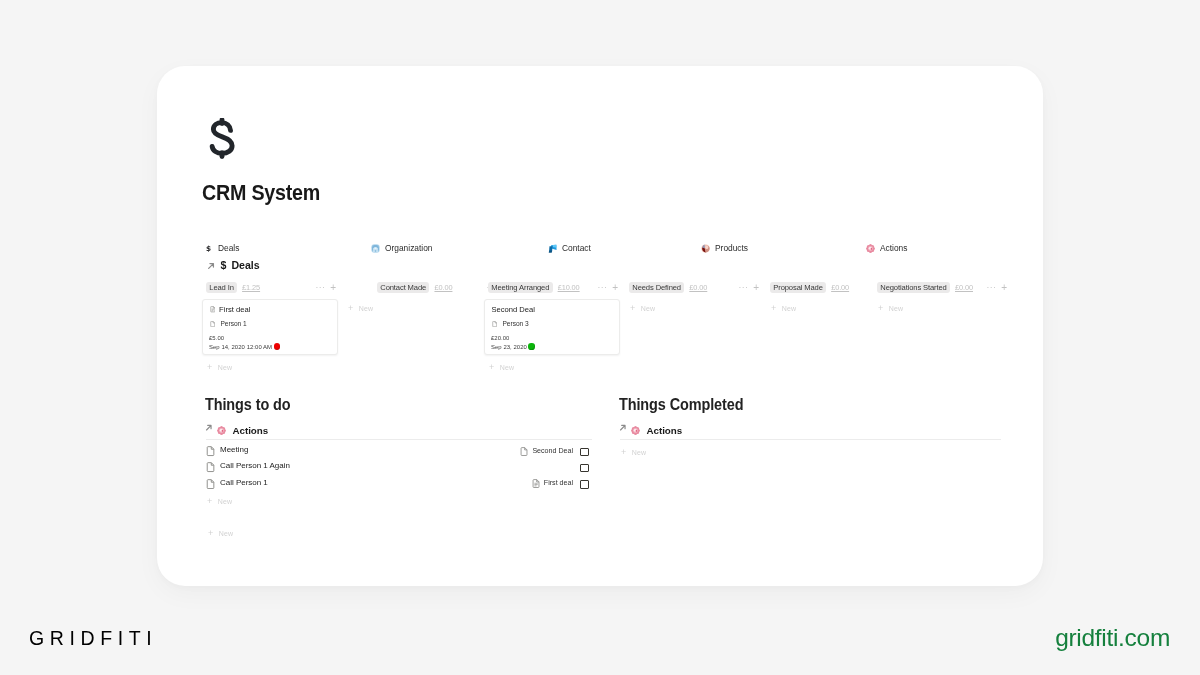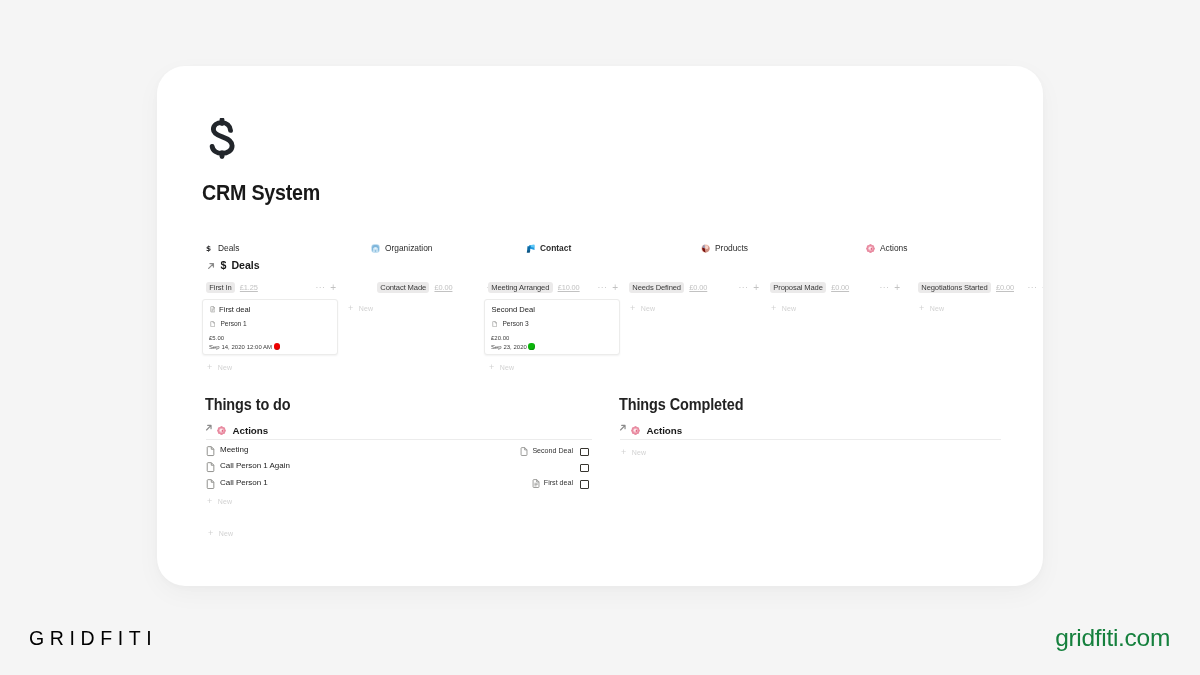--- a/index.html
+++ b/index.html
@@ -127,21 +127,21 @@
             <svg width="9" height="9" viewBox="0 0 16 16">
               <rect x="0.6" y="0.6" width="14.8" height="14.8" rx="5.2" fill="#b3d6ec"></rect>
               <rect x="1.9" y="1.9" width="12.2" height="12.2" rx="4.4" fill="#7fb6db"></rect>
               <path d="M3.9 14.1 V7.4 Q8 3.2 12.1 7.4 V14.1 Z" fill="#d2e9f7"></path>
               <rect x="6.5" y="9.5" width="3.0" height="4.6" rx="0.6" fill="#93c2e0"></rect>
               <circle cx="8" cy="8.3" r="1.5" fill="#e9f5fc"></circle>
             </svg>
           </span>
           <span>Organization</span>
         </div>
-        <div class="tab" style="left: 324px; font-weight: bold;">
+        <div class="tab" style="left: 346px;">
           <span class="ticon">
             <svg width="9" height="9" viewBox="0 0 16 16">
               <path d="M5.4 2.4 L14.8 1.2 L15.2 10.6 L6.0 8.2 Z" fill="#1f9ae0"></path>
               <path d="M8.4 1.9 L14.8 1.2 L15.0 6.6 L8.8 5.2 Z" fill="#5ec8f7"></path>
               <path d="M2.6 4.0 L8.0 4.2 L7.2 13.2 L2.0 12.6 Z" fill="#0c6ba6"></path>
               <path d="M2.0 11.6 H7.4 L6.6 15.4 H1.4 Z" fill="#0d5583"></path>
             </svg>
           </span>
           <span>Contact</span>
         </div>
@@ -185,21 +185,21 @@
             <path d="M3.2 8.8 L8.6 3.4 M4.7 3.1 H8.9 V7.3" stroke="#8b8b8b" stroke-width="1.5" fill="none" stroke-linecap="round" stroke-linejoin="round"></path>
           </svg>
         </span>
       <span class="dsign">$</span>
       <span>Deals</span>
     </div>
 
     <div class="board">
         <div class="col" style="left: 0px;">
           <div class="col-head">
-            <span class="pill">First In</span>
+            <span class="pill">Lead In</span>
             <span class="sum">£1.25</span>
             <span class="colbtns">
               <span class="dots">···</span>
               <span class="plus">+</span>
             </span>
           </div>
           <div class="kcard">
             <div class="kc-title">
               <span>
                 <svg width="5.6" height="6.608" viewBox="0 0 14 16" fill="none" style="display:block">
@@ -296,21 +296,21 @@
             <span class="colbtns">
               <span class="dots">···</span>
               <span class="plus">+</span>
             </span>
           </div>
           <div class="newrow" style="top: 22px;">
             <span class="np">+</span>
             <span>New</span>
           </div>
         </div>
-        <div class="col" style="left: 712px;">
+        <div class="col" style="left: 671px;">
           <div class="col-head">
             <span class="pill">Negotiations Started</span>
             <span class="sum">£0.00</span>
             <span class="colbtns">
               <span class="dots">···</span>
               <span class="plus">+</span>
             </span>
           </div>
           <div class="newrow" style="top: 22px;">
             <span class="np">+</span>

